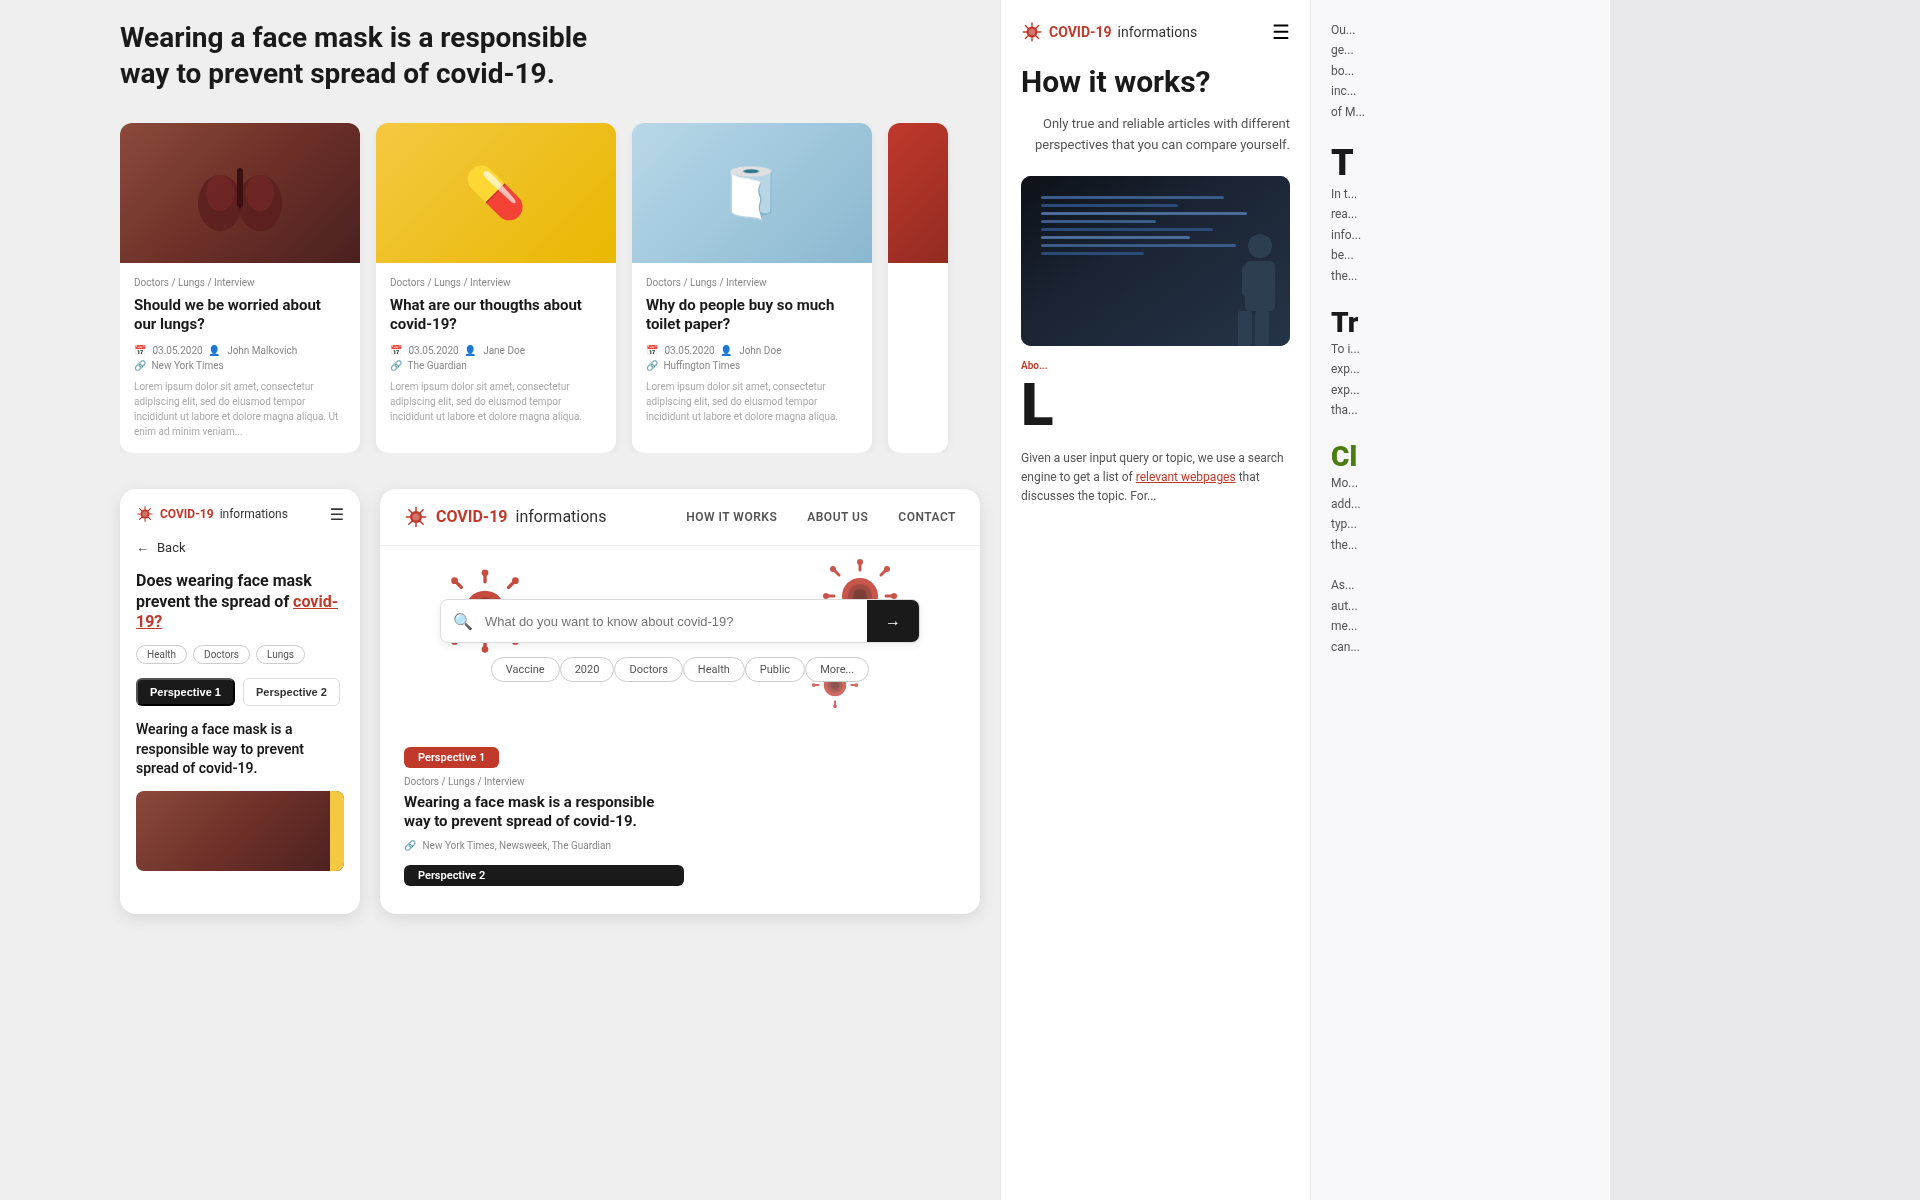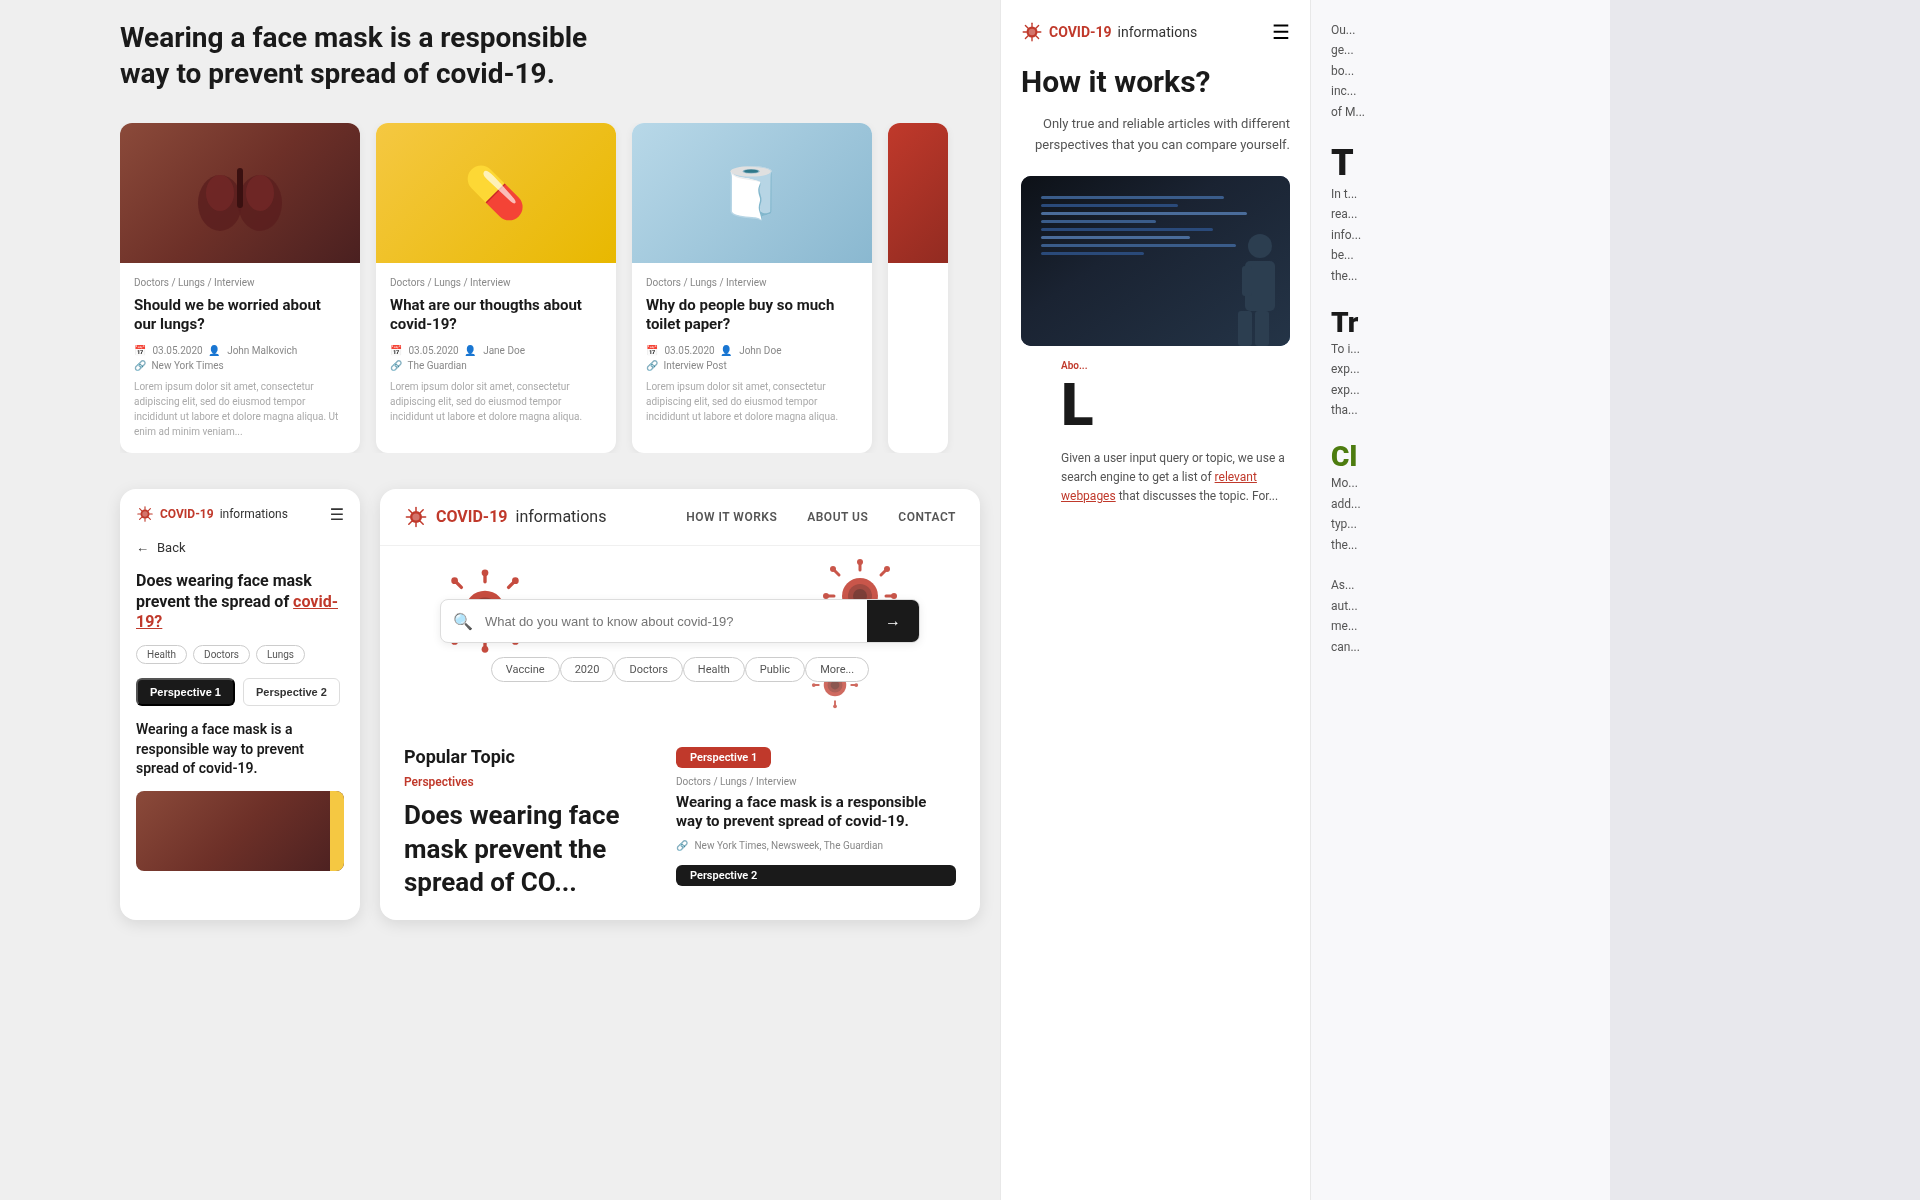--- a/index.html
+++ b/index.html
@@ -672,21 +672,21 @@
             <div class="card-category">Doctors / Lungs / Interview</div>
             <div class="card-title">Why do people buy so much toilet paper?</div>
             <div class="card-meta">
               <span>📅</span>
               <span>03.05.2020</span>
               <span>👤</span>
               <span>John Doe</span>
             </div>
             <div class="card-source">
               <span>🔗</span>
-              <span>Interview Post</span>
+              <span>Huffington Times</span>
             </div>
             <div class="card-text">Lorem ipsum dolor sit amet, consectetur adipiscing elit, sed do eiusmod tempor incididunt ut labore et dolore magna aliqua.</div>
           </div>
         </div>
 
         <div class="article-card" style="width:60px;overflow:hidden;">
           <div class="card-img-red"></div>
         </div>
       </div>
     </div>
@@ -846,25 +846,20 @@
               <circle cx="6" cy="40" r="3" fill="#c0392b"></circle>
               <line x1="66" y1="40" x2="72" y2="40" stroke="#c0392b" stroke-width="3" stroke-linecap="round"></line>
               <circle cx="74" cy="40" r="3" fill="#c0392b"></circle>
               <line x1="19" y1="19" x2="15" y2="15" stroke="#c0392b" stroke-width="3" stroke-linecap="round"></line>
               <circle cx="13" cy="13" r="3" fill="#c0392b"></circle>
             </svg>
           </div>
         </div>
 
         <div class="popular-section">
-          <div class="popular-left">
-            <div class="popular-title">Popular Topic</div>
-            <div class="perspectives-label">Perspectives</div>
-            <div class="popular-question">Does wearing face mask prevent the spread of CO...</div>
-          </div>
           <div class="popular-right">
             <span class="perspective-badge badge-p1">Perspective 1</span>
             <div class="article-meta-small">Doctors / Lungs / Interview</div>
             <div class="article-title-main">Wearing a face mask is a responsible way to prevent spread of covid-19.</div>
             <div class="article-sources">
               <span>🔗</span>
               <span>New York Times, Newsweek, The Guardian</span>
             </div>
             <span class="perspective-badge badge-p2" style="display:block; margin-top:4px;">Perspective 2</span>
           </div>
@@ -913,21 +908,21 @@
         <svg width="80" height="120" viewBox="0 0 80 120" style="position:absolute;right:10px;bottom:0;">
           <circle cx="60" cy="20" r="12" fill="#2c3e50"></circle>
           <rect x="45" y="35" width="30" height="50" rx="5" fill="#2c3e50"></rect>
           <rect x="42" y="40" width="10" height="30" rx="3" fill="#2c3e50"></rect>
           <rect x="38" y="85" width="14" height="35" rx="3" fill="#2c3e50"></rect>
           <rect x="55" y="85" width="14" height="35" rx="3" fill="#2c3e50"></rect>
         </svg>
       </div>
     </div>
 
-    <div style="margin-top:14px;margin-left:40px;">
+    <div style="margin-top:14px;">
       <div class="about-label">Abo...</div>
       <div class="big-letter">L</div>
       <p class="right-body-text">
         <span>Given a user input query or topic, we use a search engine to get a list of </span><span class="relevant-link">relevant webpages</span><span> that discusses the topic. For...</span>
       </p>
     </div>
   </div>
 
   <div class="far-right-panel">
     <p class="far-right-text">

